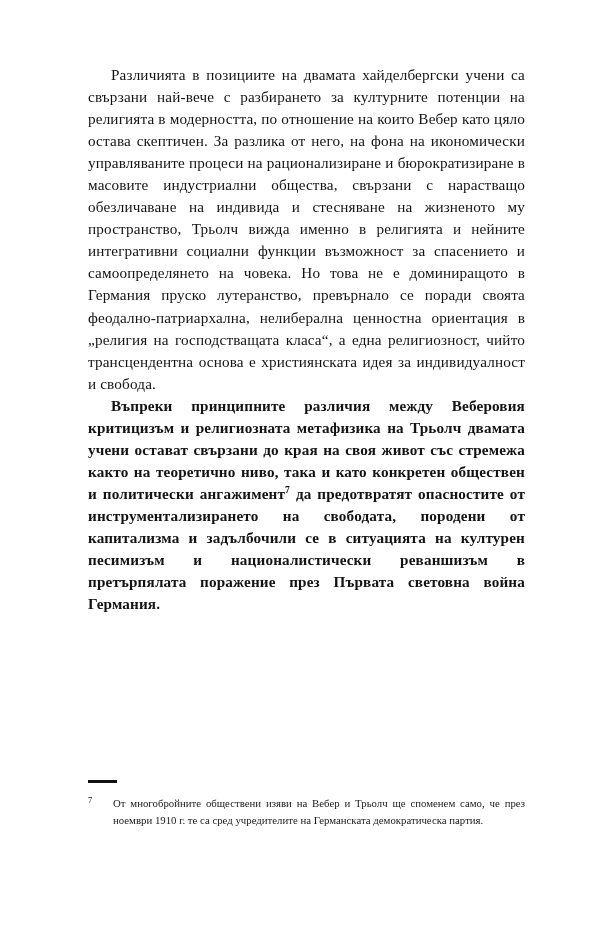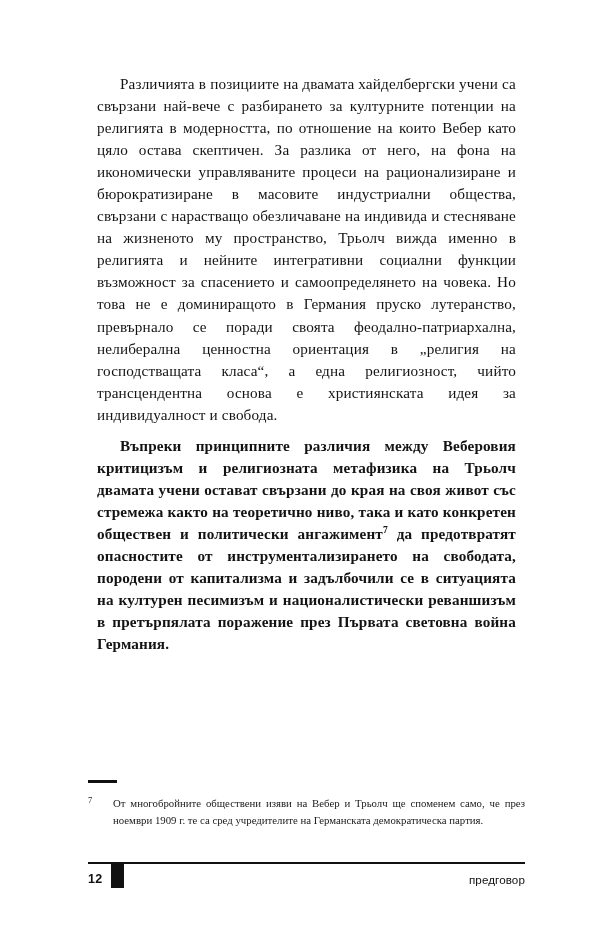--- a/index.html
+++ b/index.html
@@ -27,21 +27,21 @@
 
   
   .content {
     position: absolute;
     left: 88px;
     top: 64px;
     width: 437px;
   }
 
   .para {
-    margin: 9px;
+    margin: 0;
     text-align: justify;
     text-justify: inter-word;
     font-size: 15.2px;
     line-height: 22.05px;
     text-indent: 23px;
     color: #131313;
     letter-spacing: 0.01em;
     hyphens: manual;
   }
 
@@ -144,24 +144,18 @@
 
   <div class="content">
     <p class="para"><span>Различията в позициите на двамата хайделбергски учени са свързани най-вече с разбирането за културните потенции на религията в модерността, по отношение на които Вебер като цяло остава скептичен. За разлика от него, на фона на икономически управляваните процеси на рационализиране и бюрократизиране в масовите индустриални общества, свързани с нарастващо обезличаване на индивида и стесняване на жизненото му пространство, Трьолч вижда именно в религията и нейните интегративни социални функции възможност за спасението и самоопределянето на човека. Но това не е доминиращото в Германия пруско лутеранство, превърнало се поради своята феодално-патриархална, нелиберална ценностна ориентация в „религия на господстващата класа“, а една религиозност, чийто трансцендентна основа е християнската идея за индивидуалност и свобода.</span></p>
     <p class="para"><span>Въпреки принципните различия между Веберовия критицизъм и религиозната метафизика на Трьолч двамата учени остават свързани до края на своя живот със стремежа както на теоретично ниво, така и като конкретен обществен и политически ангажимент</span><sup class="fnref">7</sup><span> да предотвратят опасностите от инструментализирането на свободата, породени от капитализма и задълбочили се в ситуацията на културен песимизъм и националистически реваншизъм в претърпялата поражение през Първата световна война Германия.</span></p>
   </div>
 
   <div class="footnote-zone">
     <div class="footnote-rule"></div>
     <div class="footnote">
       <span class="footnote-marker">7</span>
-      <span>От многобройните обществени изяви на Вебер и Трьолч ще споменем само, че през ноември 1909 г. те са сред учредителите на Германската демократическа партия.</span>
+      <span>От многобройните обществени изяви на Вебер и Трьолч ще споменем само, че през ноември 1910 г. те са сред учредителите на Германската демократическа партия.</span>
     </div>
   </div>
 
-  <div class="footer">
-    <div class="footer-rule"></div>
-    <div class="footer-block"></div>
-    <div class="footer-pageno">12</div>
-    <div class="footer-running">предговор</div>
-  </div>
 
 </div>
 
 </body></html>

